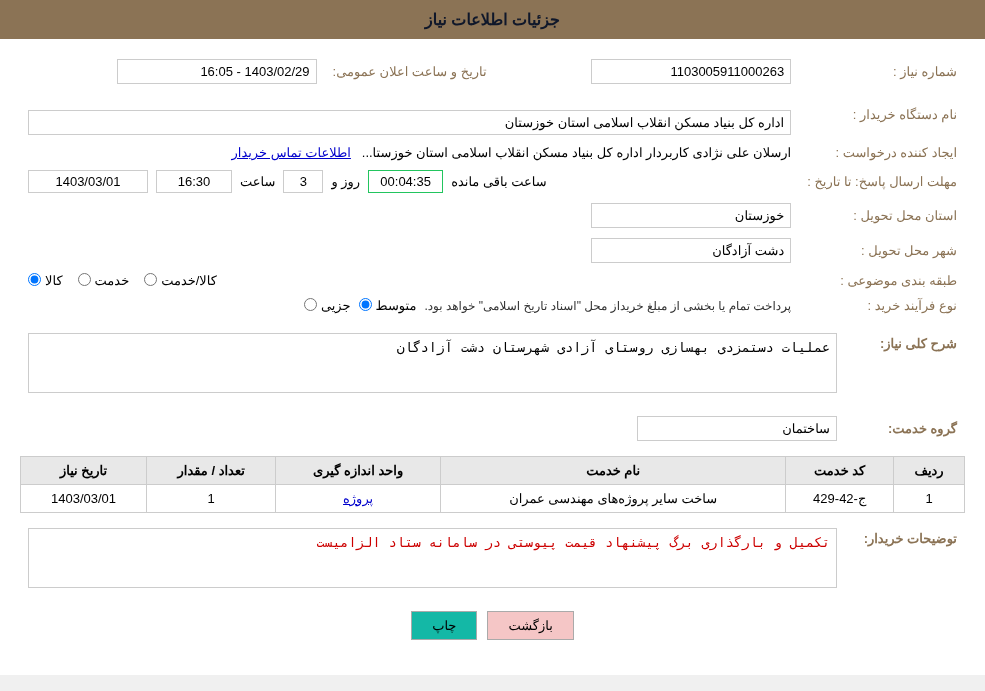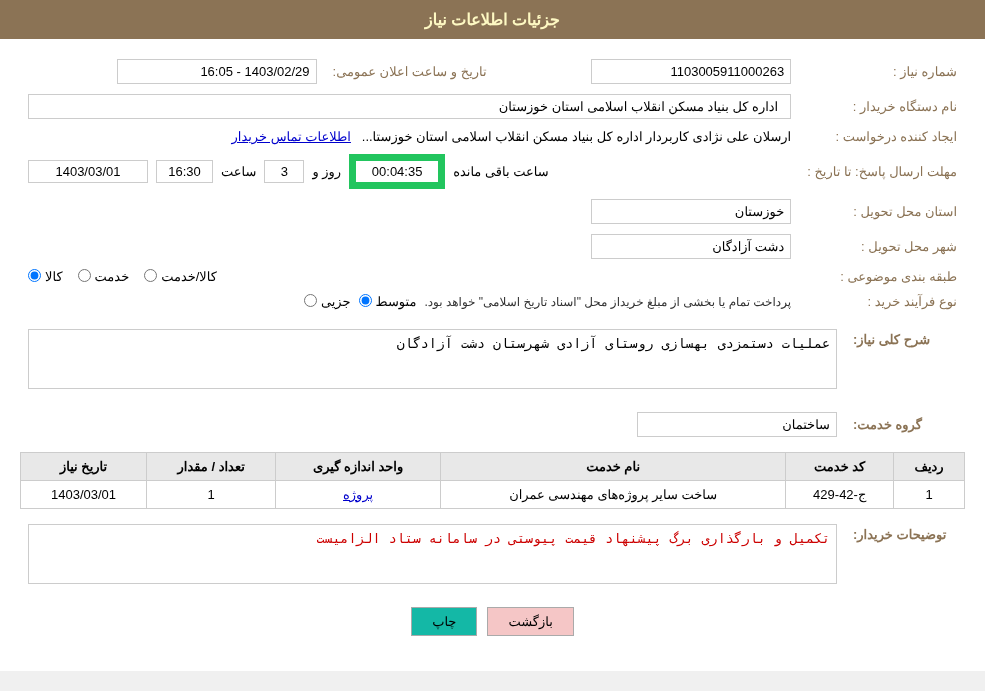--- a/index.html
+++ b/index.html
@@ -9,21 +9,21 @@
       background: #f0f0f0;
       direction: rtl;
     }
     .page-container {
       max-width: 985px;
       margin: 0 auto;
       background: #fff;
     }
     .header-bar {
       background: #8B7355;
-      color: #fef9c3;
+      color: #0f172a;
       text-align: center;
       padding: 10px 20px;
       font-size: 16px;
       font-weight: bold;
     }
     .content {
       padding: 15px 20px;
       background: #fff;
     }
     .info-table {
@@ -48,25 +48,26 @@
     .input-box {
       border: 1px solid #ccc;
       padding: 4px 6px;
       background: #fff;
       min-width: 200px;
       display: inline-block;
       text-align: right;
     }
     .input-box-full {
       border: 1px solid #ccc;
-      padding: 4px 12px;
+      padding: 4px 6px;
       background: #fff;
       width: 100%;
       display: inline-block;
       text-align: right;
+      margin-top: 16px;
     }
     .link-text {
       color: #0000cc;
       text-decoration: underline;
       cursor: pointer;
     }
     .date-time-row {
       display: flex;
       align-items: center;
       gap: 8px;
@@ -76,35 +77,35 @@
       border: 1px solid #ccc;
       padding: 3px 6px;
       background: #fff;
       width: 120px;
       text-align: center;
     }
     .time-input {
       border: 1px solid #ccc;
       padding: 3px 6px;
       background: #fff;
-      width: 57px;
+      width: 76px;
       text-align: center;
     }
     .small-input {
       border: 1px solid #ccc;
       padding: 3px 6px;
       background: #fff;
       width: 40px;
       text-align: center;
     }
     .countdown-input {
-      border: 7px solid #22c55e;
+      border: 1px solid #22c55e;
       padding: 3px 6px;
       background: #fff;
-      width: 96px;
+      width: 75px;
       text-align: center;
     }
     .section-header {
       background: #d9d9d9;
       color: #333;
       font-weight: bold;
       padding: 6px 10px;
       margin: 10px 0 5px 0;
       font-size: 14px;
     }
@@ -170,21 +171,21 @@
       font-family: Tahoma, Arial, sans-serif;
       font-size: 13px;
     }
     .btn-print {
       background: #14b8a6;
     }
     .btn-back {
       background: #f5c6c6;
     }
     .row-label {
-      text-align: left;
+      text-align: right;
       color: #8B7355;
       font-weight: bold;
       padding-right: 5px;
     }
   </style>
 </head>
 <body>
 
 <div class="page-container">
 

